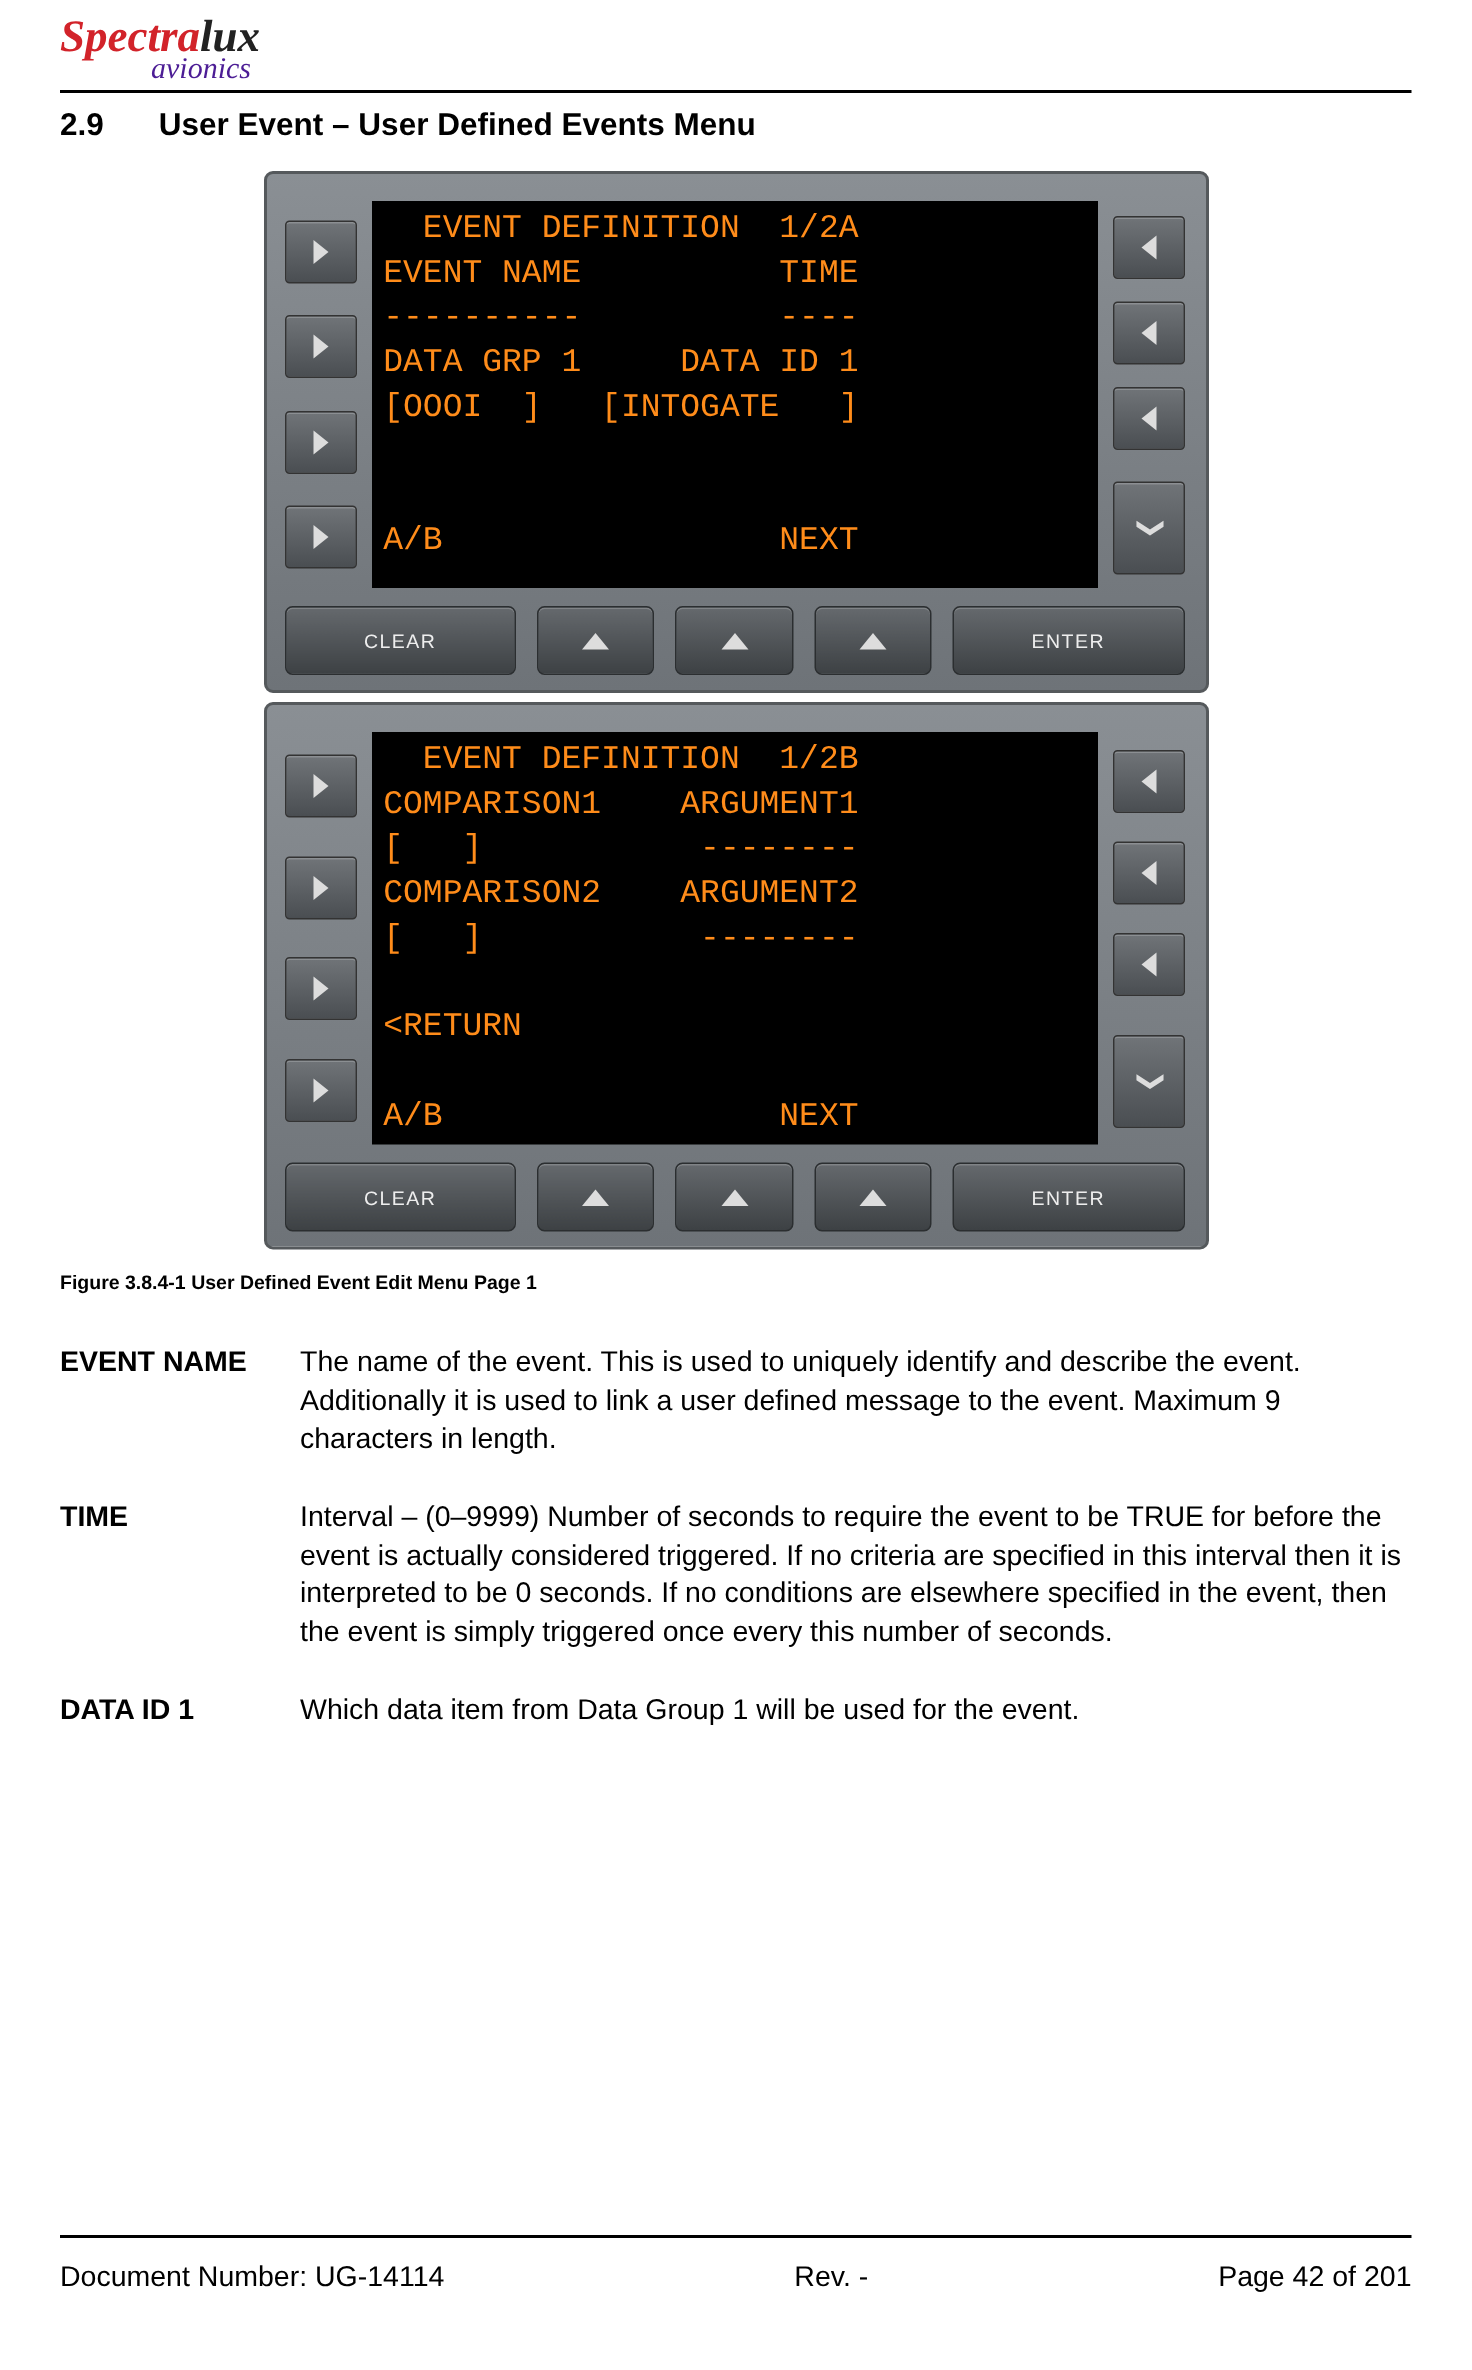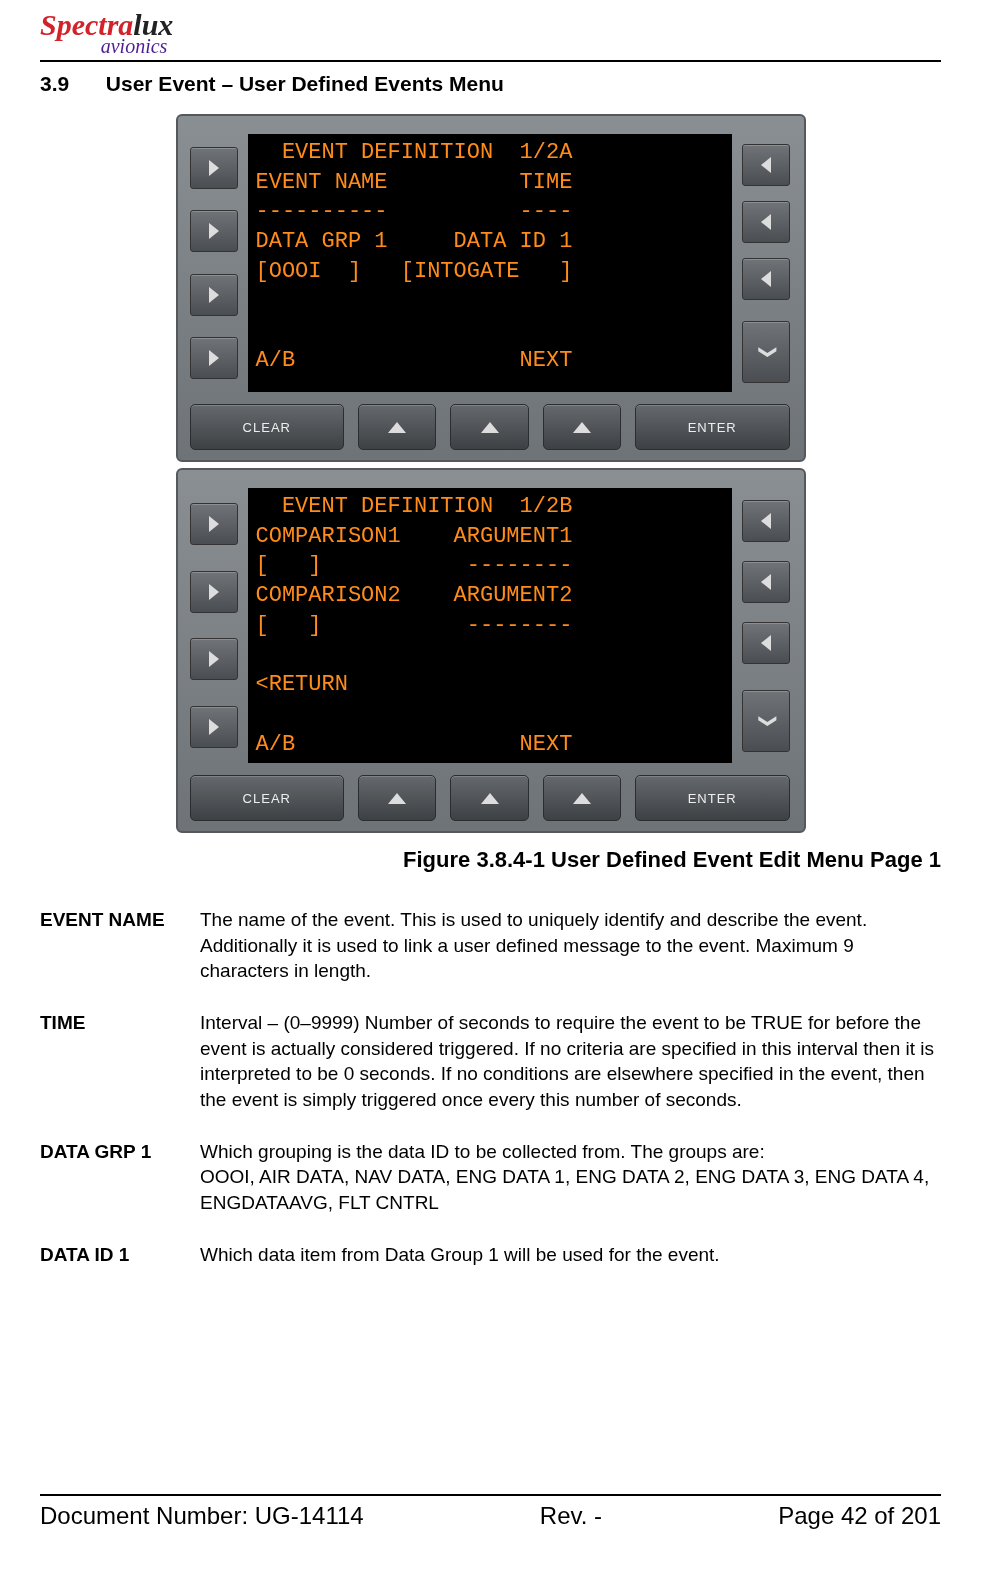--- a/index.html
+++ b/index.html
@@ -152,23 +152,23 @@
   }
   .bot-btn.wide { flex: 2; }
   .bot-btn .tri-up {
     width: 0; height: 0;
     border-left: 9px solid transparent;
     border-right: 9px solid transparent;
     border-bottom: 11px solid #ddd;
   }
 
   .fig-caption {
-    text-align: right;
+    text-align: left;
     font-weight: bold;
-    font-size: 22px;
+    font-size: 13px;
     margin: 14px 0 34px 0;
   }
 
   .definitions {
     margin-top: 26px;
   }
   .def-row {
     display: flex;
     margin-bottom: 26px;
     font-size: 19px;
@@ -182,42 +182,42 @@
   .def-text {
     flex: 1;
   }
 
   .footer {
     position: absolute;
     bottom: 10px;
     left: 40px;
     right: 40px;
     border-top: 2px solid #000;
-    padding-top: 6px;
+    padding-top: 16px;
     display: flex;
     justify-content: space-between;
-    font-size: 24px;
+    font-size: 19px;
   }
 </style>
 </head>
 <body>
 
 <div class="page">
 
   <div class="header">
     <div class="logo">
       <div class="logo-main">
         <span class="red">Spectra</span><span class="blk">lux</span>
       </div>
       <div class="logo-sub">avionics</div>
     </div>
   </div>
 
   <div class="section-heading">
-    <span class="num">3.9</span>
+    <span class="num">2.9</span>
     <span>User Event – User Defined Events Menu</span>
   </div>
 
   <div class="unit-wrap">
     <div class="unit">
       <div class="unit-row">
         <div class="side-col">
           <div class="side-btn">
               <div class="tri-r"></div>
             </div>
@@ -340,25 +340,20 @@
   <div class="definitions">
     <div class="def-row">
       <div class="def-label">EVENT NAME</div>
       <div class="def-text">The name of the event. This is used to uniquely identify and describe the event. Additionally it is used to link a user defined message to the event. Maximum 9 characters in length.</div>
     </div>
     <div class="def-row">
       <div class="def-label">TIME</div>
       <div class="def-text">Interval – (0–9999) Number of seconds to require the event to be TRUE for before the event is actually considered triggered. If no criteria are specified in this interval then it is interpreted to be 0 seconds. If no conditions are elsewhere specified in the event, then the event is simply triggered once every this number of seconds.</div>
     </div>
     <div class="def-row">
-      <div class="def-label">DATA GRP 1</div>
-      <div class="def-text" style="white-space: pre-line;">Which grouping is the data ID to be collected from.  The groups are:
-OOOI, AIR DATA, NAV DATA, ENG DATA 1, ENG DATA 2, ENG DATA 3, ENG DATA 4, ENGDATAAVG, FLT CNTRL</div>
-    </div>
-    <div class="def-row">
       <div class="def-label">DATA ID 1</div>
       <div class="def-text">Which data item from Data Group 1 will be used for the event.</div>
     </div>
   </div>
 
   <div class="footer">
     <span>Document Number:  UG-14114</span>
     <span>Rev. -</span>
     <span>Page 42 of 201</span>
   </div>

